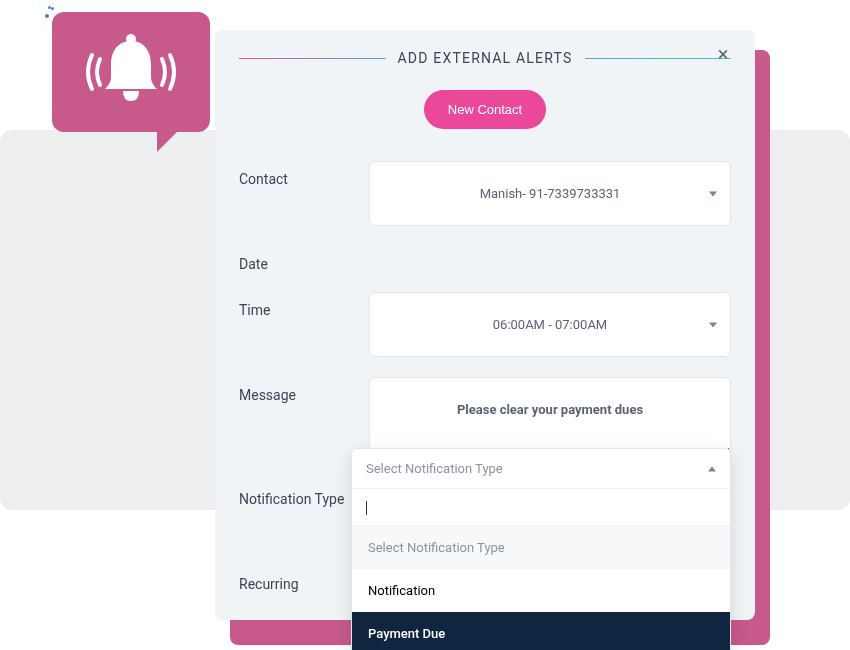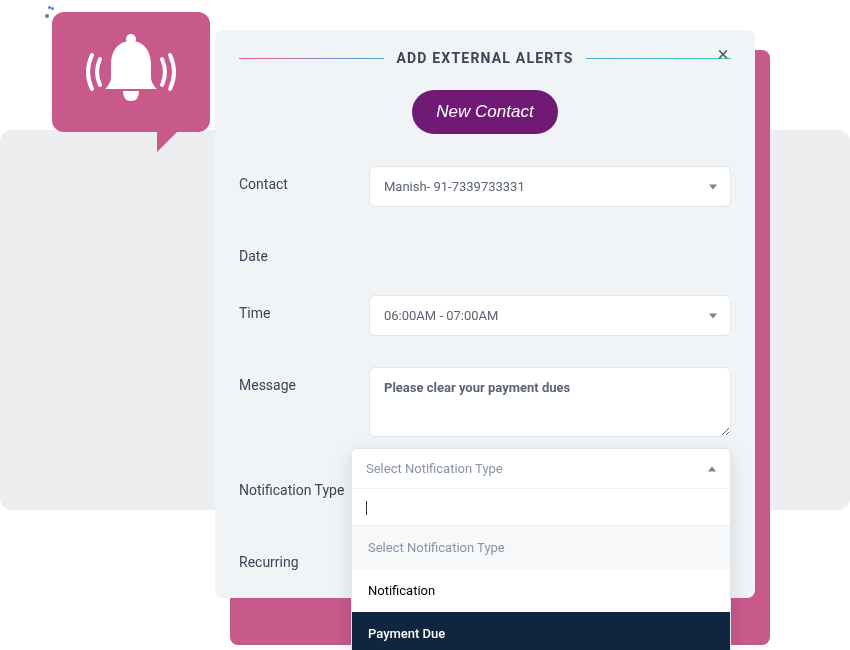--- a/index.html
+++ b/index.html
@@ -50,21 +50,21 @@
     .modal-header {
       display: flex;
       align-items: center;
       position: relative;
       margin-bottom: 24px;
     }
     .modal-title {
       flex: 0 0 auto;
       color: #3a4556;
       font-size: 14px;
-      font-weight: 700;
+      font-weight: 400;
       letter-spacing: 1.2px;
       padding: 0 12px;
     }
     .title-line {
       flex: 1;
       height: 1px;
     }
     .title-line-left {
       background: linear-gradient(to right, #e85a8f, #4aa8d4);
     }
@@ -83,53 +83,53 @@
       text-align: center;
       cursor: pointer;
     }
     .action-buttons {
       display: flex;
       justify-content: center;
       gap: 24px;
       margin-bottom: 32px;
     }
     .pill-btn {
-      background: #701a75;
+      background: #ec4899;
       color: #fff;
       border: none;
       border-radius: 999px;
       padding: 12px 24px;
-      font-size: 17px;
+      font-size: 13px;
       cursor: pointer;
-      font-style: italic;
     }
     .form-row {
       display: flex;
       align-items: flex-start;
-      margin-bottom: 31px;
+      margin-bottom: 20px;
     }
     .form-label {
       width: 130px;
       color: #3a4556;
       font-size: 14px;
       padding-top: 10px;
     }
     .form-control-wrap {
       flex: 1;
       position: relative;
     }
     .form-control {
       width: 100%;
       background: #fff;
       border: 1px solid #e2e6ea;
       border-radius: 6px;
-      padding: 12px 14px;
+      padding: 24px 14px;
       font-size: 13px;
       color: #5a6472;
       outline: none;
+      text-align: center;
     }
     .form-select {
       cursor: pointer;
     }
     .caret {
       position: absolute;
       right: 14px;
       top: 50%;
       transform: translateY(-50%);
       width: 0;

